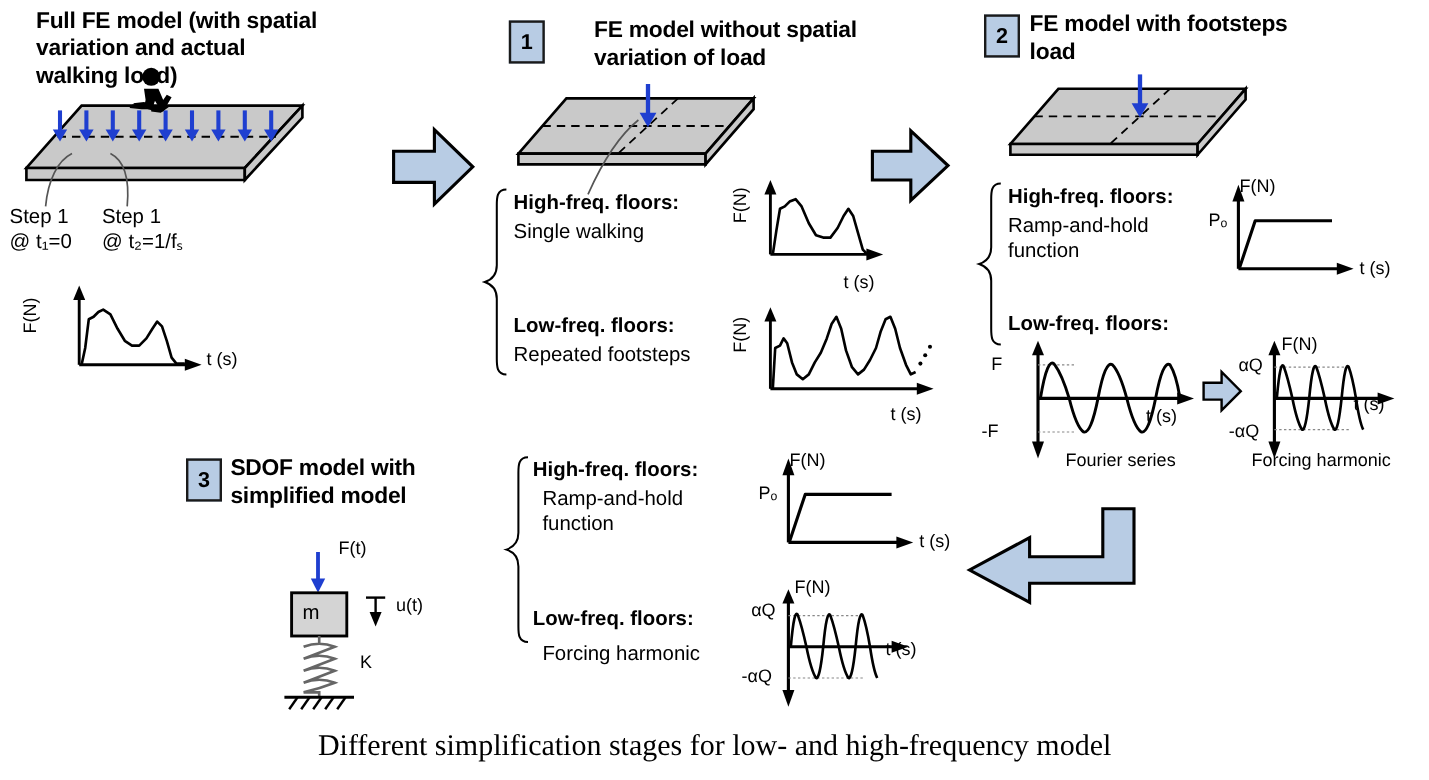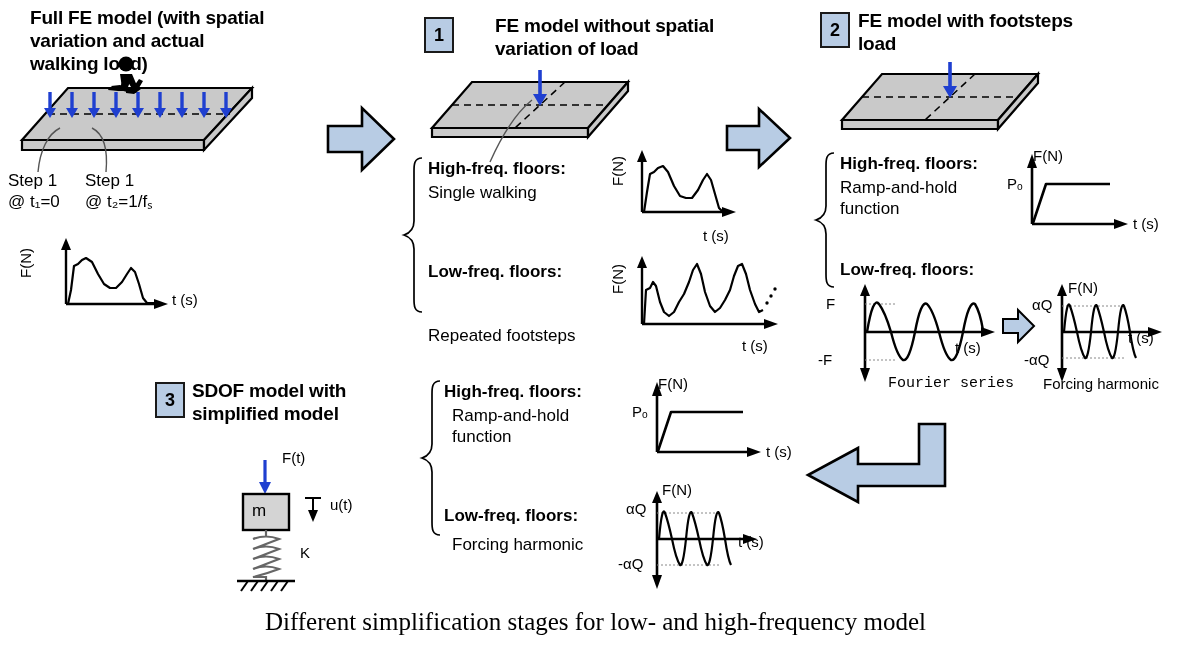--- a/index.html
+++ b/index.html
@@ -126,21 +126,21 @@
 <div class="abs" style="left:400px;top:155px;">
 <svg width="26" height="160" viewBox="0 0 26 160">
   <path d="M22,3 C14,3 14,10 14,16 L14,66 C14,74 10,78 4,80 C10,82 14,86 14,94 L14,144
            C14,150 14,157 22,157" fill="none" stroke="#000" stroke-width="1.7"></path>
 </svg>
 </div>
 
 <div class="abs lbl-b" style="left:428px;top:158px;">High-freq. floors:</div>
 <div class="abs lbl-n" style="left:428px;top:182px;">Single walking</div>
 <div class="abs lbl-b" style="left:428px;top:261px;">Low-freq. floors:</div>
-<div class="abs lbl-n" style="left:428px;top:285px;margin-top:40px;">Repeated footsteps</div>
+<div class="abs lbl-n" style="left:428px;top:285px;">Repeated footsteps</div>
 
 <div class="abs" style="left:620px;top:148px;">
 <svg width="140" height="80" viewBox="0 0 140 80">
   <line x1="22" y1="10" x2="22" y2="64" stroke="#000" stroke-width="2.4"></line>
   <polygon points="17,14 27,14 22,2" fill="#000"></polygon>
   <line x1="22" y1="64" x2="106" y2="64" stroke="#000" stroke-width="2.4"></line>
   <polygon points="102,59 102,69 116,64" fill="#000"></polygon>
   <path d="M24,64 L27,44 L30,26 L34,24 L38,20 L43,18 L48,24 L54,38 L60,48 L66,50 L72,50
            L78,42 L83,32 L87,26 L91,32 L95,46 L99,60 L102,63" fill="none" stroke="#000" stroke-width="2.2" stroke-linejoin="round"></path>
 </svg>
@@ -226,21 +226,21 @@
   <line x1="30" y1="22" x2="62" y2="22" stroke="#888" stroke-width="1" stroke-dasharray="2,2"></line>
   <line x1="30" y1="78" x2="62" y2="78" stroke="#888" stroke-width="1" stroke-dasharray="2,2"></line>
   <path d="M32,50 Q38,14 44,22 Q50,30 56,50 Q62,74 68,78 Q74,80 80,50
            Q86,18 92,22 Q98,28 104,50 Q110,74 116,78 Q122,80 128,50
            Q134,18 140,22 Q145,30 148,48" fill="none" stroke="#000" stroke-width="2.4" stroke-linejoin="round"></path>
 </svg>
 </div>
 <div class="abs axlbl" style="left:826px;top:296px;">F</div>
 <div class="abs axlbl" style="left:818px;top:352px;">-F</div>
 <div class="abs axlbl" style="left:955px;top:340px;">t (s)</div>
-<div class="abs axlbl" style="left:888px;top:376px;font-family:Liberation Mono, monospace;">Fourier series</div>
+<div class="abs axlbl" style="left:888px;top:376px;">Fourier series</div>
 
 <div class="abs" style="left:1000px;top:306px;">
 <svg width="38" height="40" viewBox="0 0 38 40">
   <polygon points="3,13 18,13 18,4 34,20 18,36 18,27 3,27" fill="#b8cce4" stroke="#000" stroke-width="2" stroke-linejoin="miter"></polygon>
 </svg>
 </div>
 
 <div class="abs" style="left:1040px;top:282px;">
 <svg width="150" height="104" viewBox="0 0 150 104">
   <line x1="22" y1="10" x2="22" y2="90" stroke="#000" stroke-width="2.6"></line>

